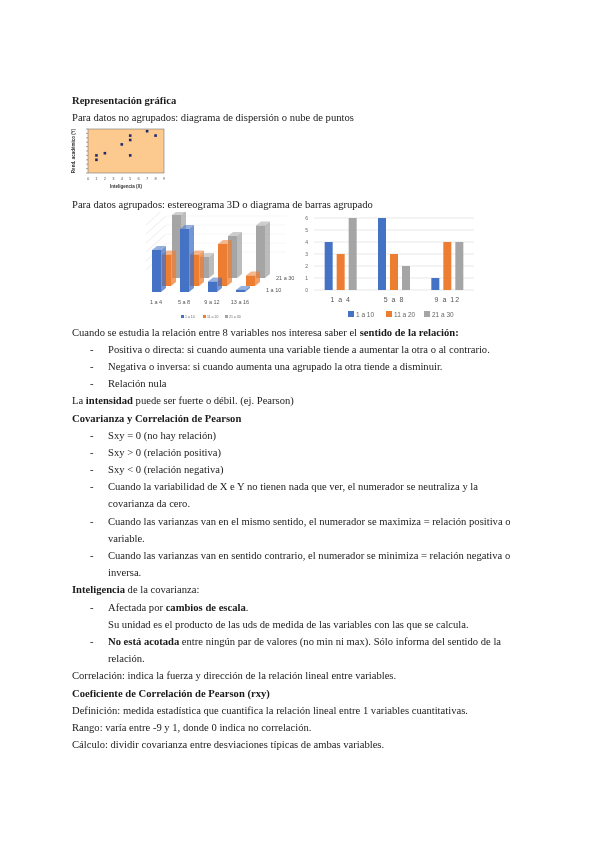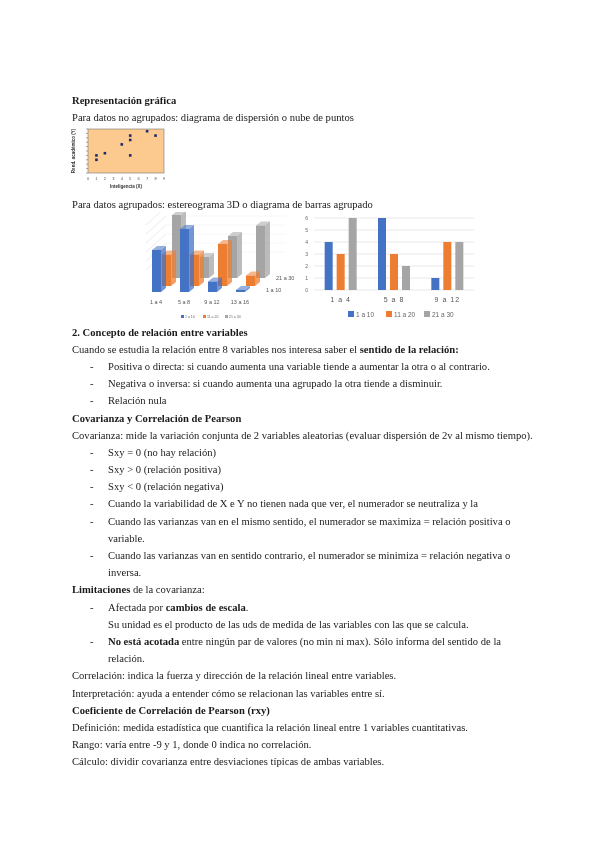--- a/index.html
+++ b/index.html
@@ -160,42 +160,41 @@
           <rect x="50" y="99" width="6" height="6" fill="#4472c4"></rect>
           <text x="58" y="105" font-size="6.5" fill="#666">1 a 10</text>
           <rect x="88" y="99" width="6" height="6" fill="#ed7d31"></rect>
           <text x="96" y="105" font-size="6.5" fill="#666">11 a 20</text>
           <rect x="126" y="99" width="6" height="6" fill="#a5a5a5"></rect>
           <text x="134" y="105" font-size="6.5" fill="#666">21 a 30</text>
         </g>
     </svg>
   </div>
 
-  <div class="line b">2. Concepto de relación entre variables</div>
   <div class="line"><span>Cuando se estudia la relación entre 8 variables nos interesa saber el </span><span class="b">sentido de la relación:</span></div>
   <div class="line bullet"><span class="dash">-</span><span>Positiva o directa: si cuando aumenta una variable tiende a aumentar la otra o al contrario.</span></div>
   <div class="line bullet"><span class="dash">-</span><span>Negativa o inversa: si cuando aumenta una agrupado la otra tiende a disminuir.</span></div>
   <div class="line bullet"><span class="dash">-</span><span>Relación nula</span></div>
+  <div class="line"><span>La </span><span class="b">intensidad</span><span> puede ser fuerte o débil. (ej. Pearson)</span></div>
 
   <div class="line b">Covarianza y Correlación de Pearson</div>
-  <div class="line">Covarianza: mide la variación conjunta de 2 variables aleatorias (evaluar dispersión de 2v al mismo tiempo).</div>
   <div class="line bullet"><span class="dash">-</span><span>Sxy = 0 (no hay relación)</span></div>
   <div class="line bullet"><span class="dash">-</span><span>Sxy &gt; 0 (relación positiva)</span></div>
   <div class="line bullet"><span class="dash">-</span><span>Sxy &lt; 0 (relación negativa)</span></div>
   <div class="line bullet"><span class="dash">-</span><span>Cuando la variabilidad de X e Y no tienen nada que ver, el numerador se neutraliza y la</span></div>
+  <div class="line cont">covarianza da cero.</div>
   <div class="line bullet"><span class="dash">-</span><span>Cuando las varianzas van en el mismo sentido, el numerador se maximiza = relación positiva o</span></div>
   <div class="line cont">variable.</div>
   <div class="line bullet"><span class="dash">-</span><span>Cuando las varianzas van en sentido contrario, el numerador se minimiza = relación negativa o</span></div>
   <div class="line cont">inversa.</div>
 
-  <div class="line"><span class="b">Limitaciones</span><span> de la covarianza:</span></div>
+  <div class="line"><span class="b">Inteligencia</span><span> de la covarianza:</span></div>
   <div class="line bullet"><span class="dash">-</span><span>Afectada por </span><span class="b">cambios de escala</span><span>.</span></div>
   <div class="line cont">Su unidad es el producto de las uds de medida de las variables con las que se calcula.</div>
   <div class="line bullet"><span class="dash">-</span><span class="b">No está acotada</span><span> entre ningún par de valores (no min ni max). Sólo informa del sentido de la</span></div>
   <div class="line cont">relación.</div>
   <div class="line">Correlación: indica la fuerza y dirección de la relación lineal entre variables.</div>
-  <div class="line">Interpretación: ayuda a entender cómo se relacionan las variables entre sí.</div>
 
   <div class="line b">Coeficiente de Correlación de Pearson (rxy)</div>
   <div class="line">Definición: medida estadística que cuantifica la relación lineal entre 1 variables cuantitativas.</div>
   <div class="line">Rango: varía entre -9 y 1, donde 0 indica no correlación.</div>
   <div class="line">Cálculo: dividir covarianza entre desviaciones típicas de ambas variables.</div>
 </div>
 
 </body></html>

